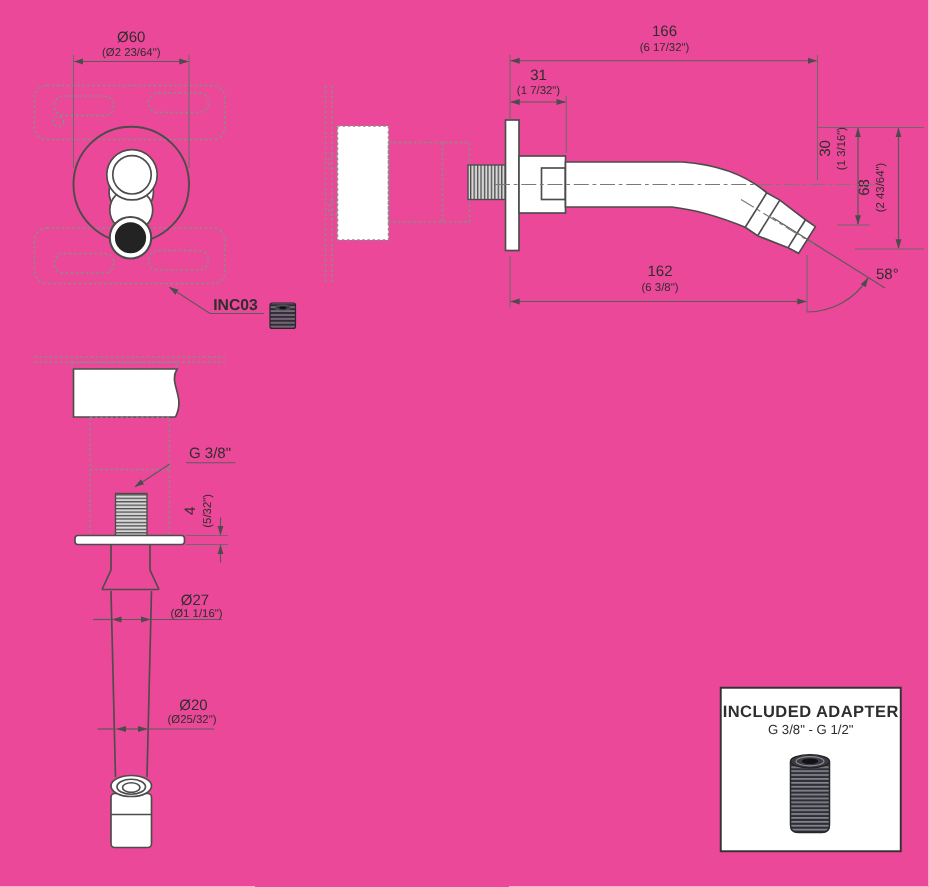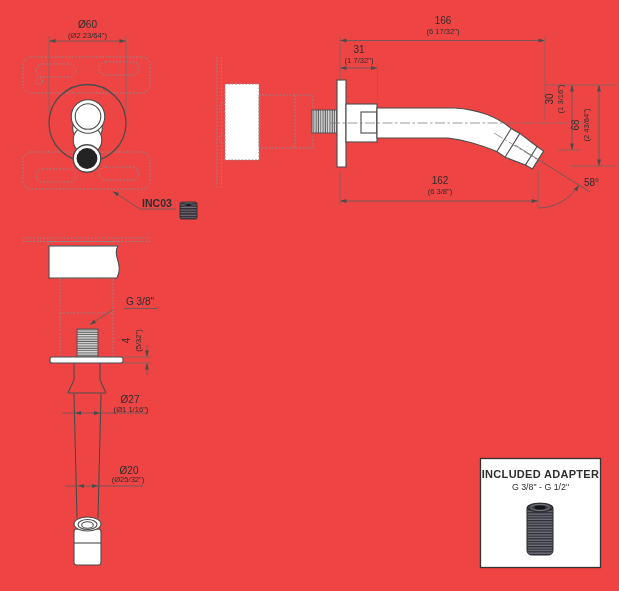--- a/index.html
+++ b/index.html
@@ -1,16 +1,16 @@
 <!DOCTYPE html>
 <html><head>
 <meta charset="utf-8">
 <style>
   html,body{margin:0;padding:0;background:#fff;}
-  .canvas{position:relative;width:619px;height:591px;background:#ef4444;overflow:hidden;}
+  .canvas{position:relative;width:619px;height:591px;background:#ec4899;overflow:hidden;}
   svg{display:block;}
   text{font-family:"Liberation Sans","DejaVu Sans",sans-serif;fill:#2e2e2e;}
   .ln{stroke:#4c4c4c;stroke-width:1.1;fill:none;}
   .lnf{stroke:#4c4c4c;stroke-width:1.1;fill:#ffffff;}
   .thin{stroke:#5a5a5a;stroke-width:0.8;fill:none;}
   .ext{stroke:#6a6a6a;stroke-width:0.7;fill:none;}
   .dot{stroke:#8b8b8b;stroke-width:1;fill:none;stroke-dasharray:1.7 1.7;}
   .dotf{stroke:#8b8b8b;stroke-width:1;fill:#ffffff;stroke-dasharray:1.7 1.7;}
   .cl{stroke:#7a7a7a;stroke-width:0.75;fill:none;stroke-dasharray:10 2.5 2.5 2.5;}
   .tm{font-size:10px;text-anchor:middle;}

